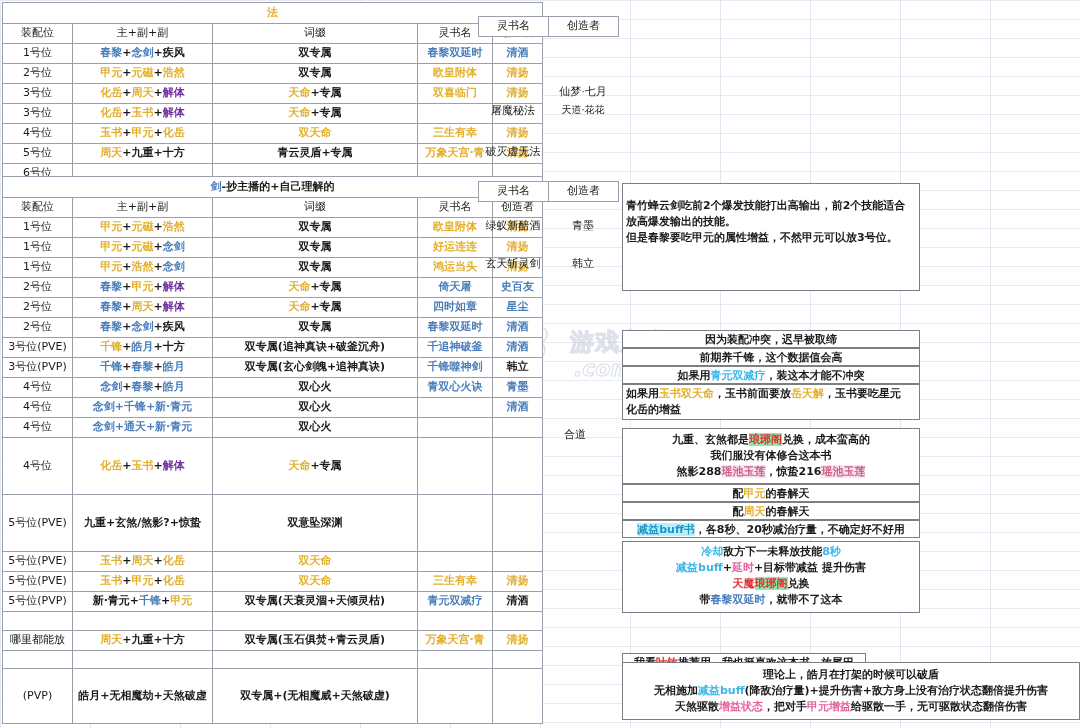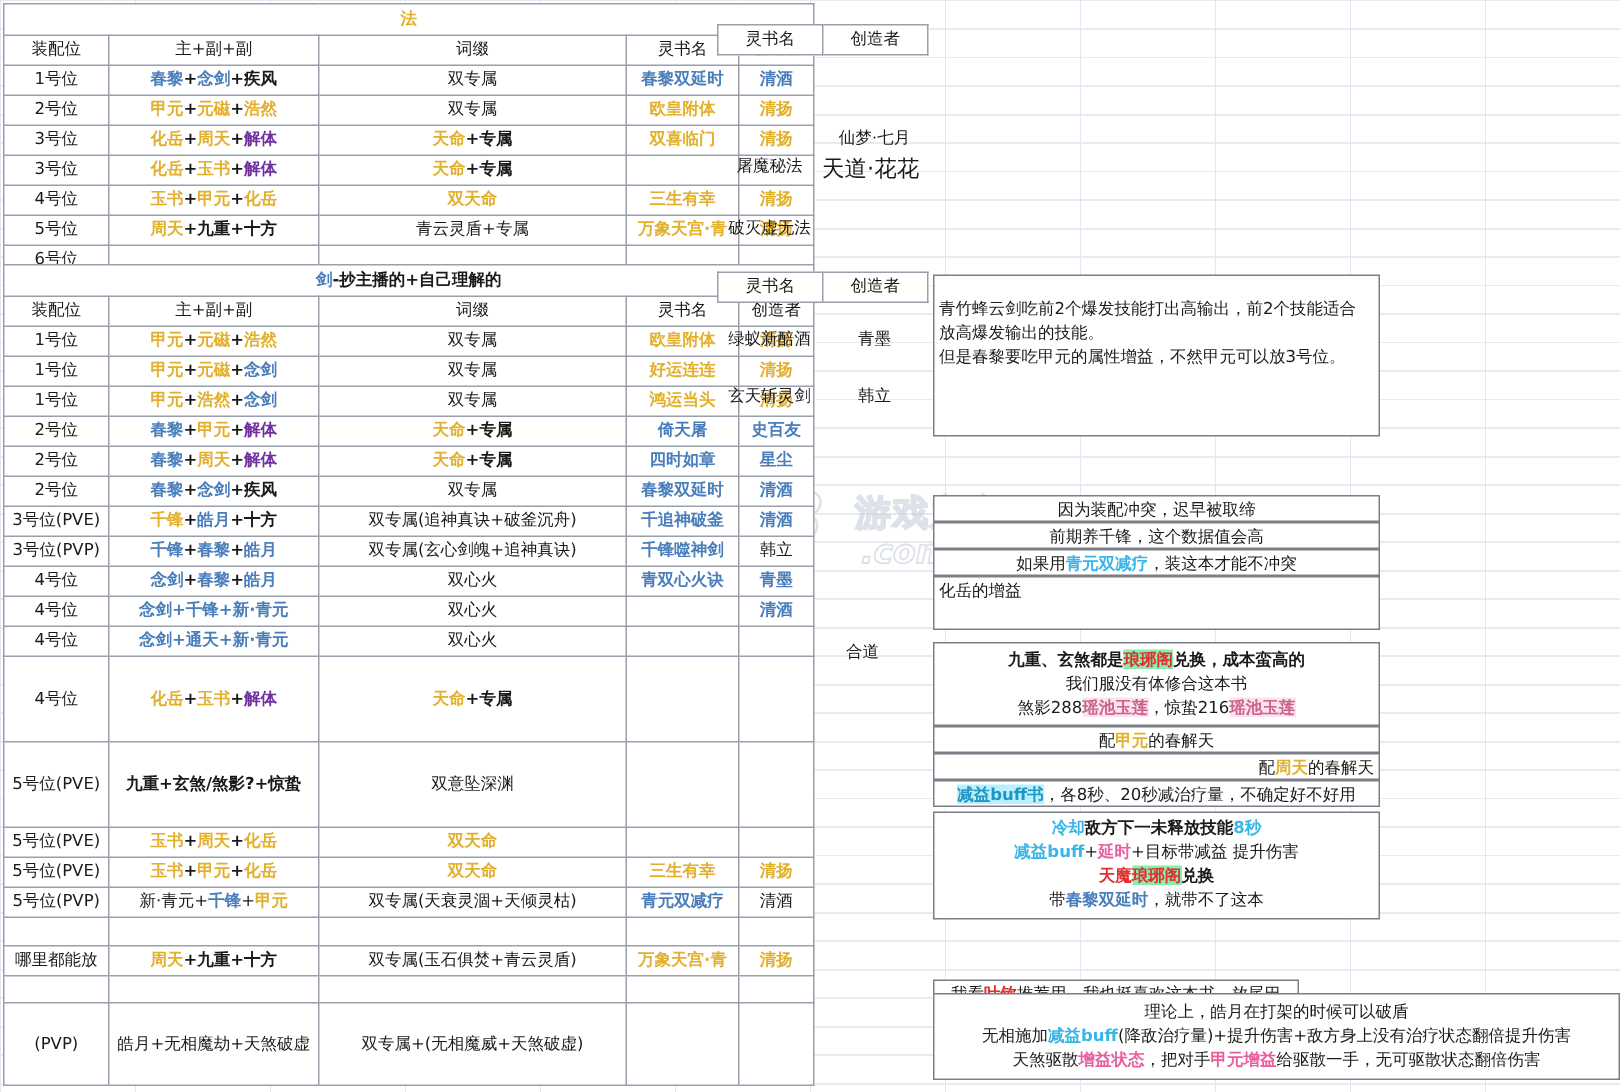--- a/index.html
+++ b/index.html
@@ -69,21 +69,21 @@
     overflow:visible;
   }
   .hdr td{font-weight:normal;}
   .title td{font-weight:bold;}
 
   
   .c-blue{color:#4a7ebb;font-weight:bold;}
   .c-gold{color:#e3b02e;font-weight:bold;}
   .c-purple{color:#7030a0;font-weight:bold;}
   .c-black{color:#1a1a1a;font-weight:bold;}
-  .c-plain{color:#1a1a1a;font-weight:normal;margin-top:20px;}
+  .c-plain{color:#1a1a1a;font-weight:bold;margin-top:20px;}
   .c-red{color:#e03030;font-weight:bold;}
   .c-pinkbg{color:#c9638b;background:#fde3ee;font-weight:bold;}
   .c-cyan{color:#38b6e8;font-weight:bold;}
   .c-cyanbg{color:#2196c4;background:#b8f0ff;font-weight:bold;}
   .c-pink{color:#e85fa0;font-weight:bold;}
   .c-redbg{color:#e03030;background:#86efac;font-weight:bold;}
 
   
   .note{
     position:absolute;
@@ -190,21 +190,21 @@
       <tbody>
         <tr class="hdr">
           <td style="height:19px;">灵书名</td>
           <td style="height:19px;">创造者</td>
         </tr>
       </tbody>
     </table>
     <div style="position:absolute;left:478px;top:96px;width:70px;text-align:center;font-size:11px;margin-top:48px;">破灭虚无法</div>
     <div style="position:absolute;left:548px;top:84px;width:70px;text-align:center;font-size:11px;font-family:Liberation Serif, serif;">仙梦·七月</div>
     <div style="position:absolute;left:478px;top:103px;width:70px;text-align:center;font-size:11px;">屠魔秘法</div>
-    <div style="position:absolute;left:548px;top:103px;width:70px;text-align:left;font-size:15px;">天道·花花</div>
+    <div style="position:absolute;left:548px;top:103px;width:70px;text-align:center;font-size:10px;">天道·花花</div>
     <table class="tb" style="position:absolute;left:2px;top:176px;padding-left:40px;">
       <colgroup>
         <col style="width: 70px;">
         <col style="width: 140px;">
         <col style="width: 205px;">
         <col style="width: 75px;">
         <col style="width: 50px;">
       </colgroup>
       <tbody>
         <tr class="title">
@@ -400,31 +400,32 @@
     <div class="note" style="left:622px;top:330px;width:298px;height:18px;">
       <div class="ln"><span class="c-plain">因为装配冲突，迟早被取缔</span></div>
     </div>
     <div class="note" style="left:622px;top:348px;width:298px;height:18px;">
       <div class="ln"><span class="c-plain">前期养千锋，这个数据值会高</span></div>
     </div>
     <div class="note" style="left:622px;top:366px;width:298px;height:18px;">
       <div class="ln"><span class="c-plain">如果用</span><span class="c-cyan">青元双减疗</span><span class="c-plain">，装这本才能不冲突</span></div>
     </div>
     <div class="note left" style="left:622px;top:384px;width:298px;height:36px;">
+      <div class="ln"><span class="c-plain">如果用</span><span class="c-gold">玉书双天命</span><span class="c-plain">，玉书前面要放</span><span class="c-gold">岳天解</span><span class="c-plain">，玉书要吃星元</span></div>
       <div class="ln"><span class="c-plain">化岳的增益</span></div>
     </div>
     <div class="note" style="left:622px;top:428px;width:298px;height:56px;padding-top:3px;">
       <div class="ln"><span class="c-black">九重、玄煞都是</span><span class="c-redbg">琅琊阁</span><span class="c-black">兑换，成本蛮高的</span></div>
       <div class="ln"><span class="c-plain">我们服没有体修合这本书</span></div>
       <div class="ln"><span class="c-plain">煞影288</span><span class="c-pinkbg">瑶池玉莲</span><span class="c-plain">，惊蛰216</span><span class="c-pinkbg">瑶池玉莲</span></div>
     </div>
     <div class="note" style="left:622px;top:484px;width:298px;height:18px;">
       <div class="ln"><span class="c-plain">配</span><span class="c-gold">甲元</span><span class="c-plain">的春解天</span></div>
     </div>
-    <div class="note" style="left:622px;top:502px;width:298px;height:18px;text-align:right;">
+    <div class="note" style="left:622px;top:502px;width:298px;height:18px;">
       <div class="ln"><span class="c-plain">配</span><span class="c-gold">周天</span><span class="c-plain">的春解天</span></div>
     </div>
     <div class="note" style="left:622px;top:520px;width:298px;height:18px;">
       <div class="ln"><span class="c-cyanbg">减益buff书</span><span class="c-plain">，各8秒、20秒减治疗量，不确定好不好用</span></div>
     </div>
     <div class="note" style="left:622px;top:541px;width:298px;height:72px;padding-top:2px;">
       <div class="ln"><span class="c-cyan">冷却</span><span class="c-black">敌方下一未释放技能</span><span class="c-cyan">8秒</span></div>
       <div class="ln"><span class="c-cyan">减益buff</span><span class="c-plain">+</span><span class="c-pink">延时</span><span class="c-plain">+目标带减益 提升伤害</span></div>
       <div class="ln"><span class="c-red">天魔</span><span class="c-redbg">琅琊阁</span><span class="c-black">兑换</span></div>
       <div class="ln"><span class="c-plain">带</span><span class="c-blue">春黎双延时</span><span class="c-plain">，就带不了这本</span></div>

